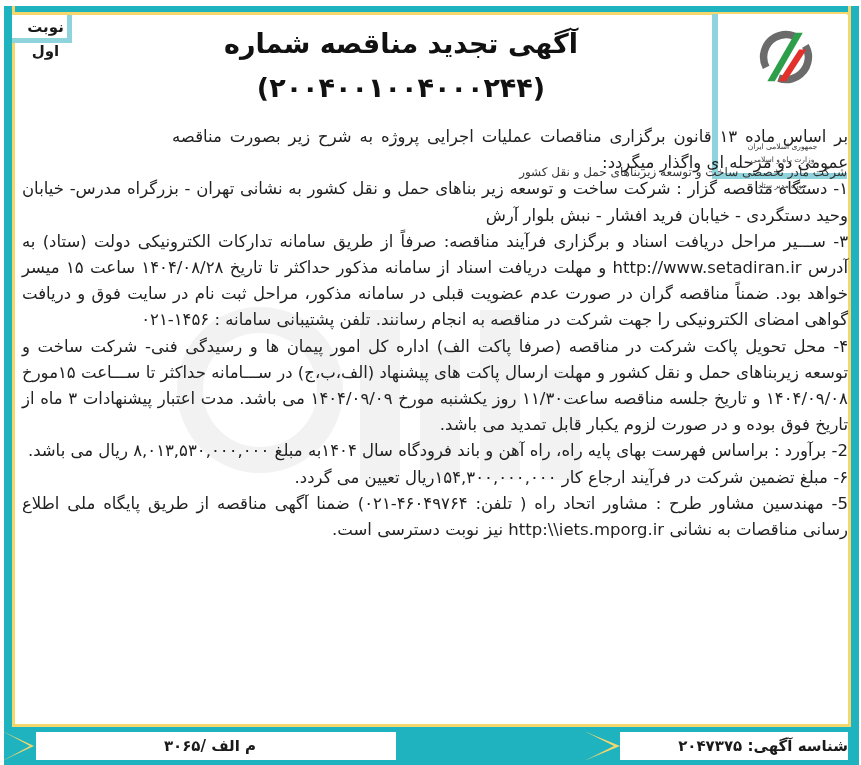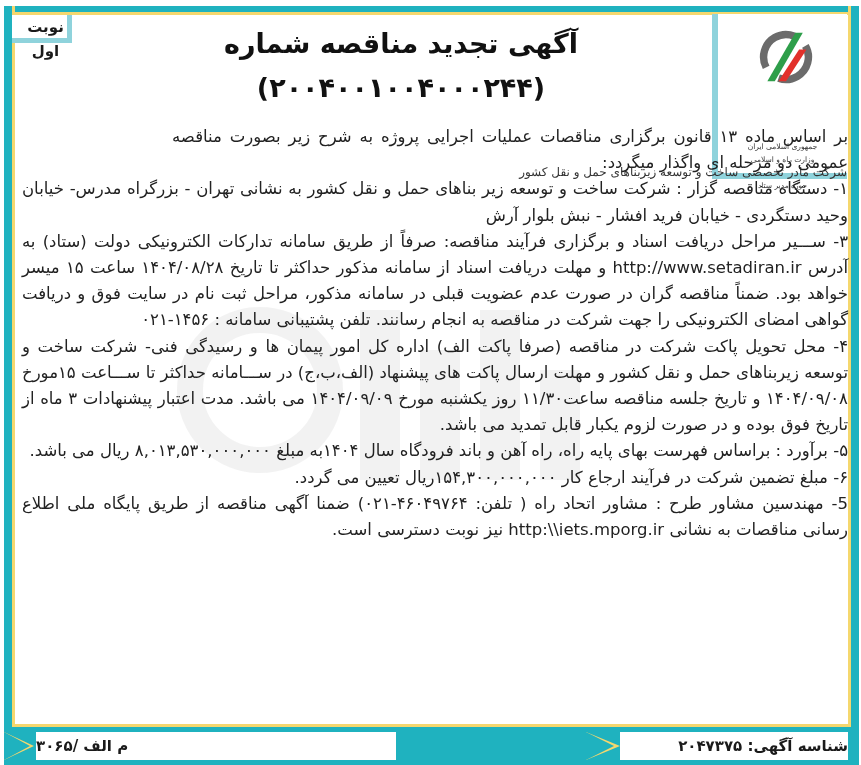--- a/index.html
+++ b/index.html
@@ -49,21 +49,21 @@
   }
   .body-text p { margin: 0; }
   .body-text .intro { padding-left: 150px; }
   .ltr { direction: ltr; unicode-bidi: embed; }
 
   
   .footer-box {
     position: absolute; top: 732px; height: 28px; background: #fff;
     font-weight: bold; font-size: 15px; line-height: 28px; direction: rtl;
   }
-  .footer-left { left: 36px; width: 360px; padding-right: 12px; text-align: left; }
+  .footer-left { left: 36px; width: 360px; padding-right: 12px; text-align: center; }
   .footer-right { left: 620px; width: 228px; text-align: right; }
   .chevron {
     position: absolute; top: 732px; width: 0; height: 0;
     border-top: 14px solid transparent; border-bottom: 14px solid transparent;
   }
   .chev-l { left: 4px; border-left: 30px solid #f5d76e; }
   .chev-l2 { left: 4px; border-left: 26px solid #1fb2bf; }
   .chev-r { left: 586px; border-left: 34px solid #f5d76e; }
   .chev-r2 { left: 586px; border-left: 28px solid #1fb2bf; }
 
@@ -115,21 +115,21 @@
 
   <div class="body-text">
     <p class="intro">بر اساس ماده ۱۳ قانون برگزاری مناقصات عملیات اجرایی پروژه به شرح زیر بصورت مناقصه عمومی دو مرحله ای واگذار میگردد:</p>
     <p>۱- دستگاه مناقصه گزار : شرکت ساخت و توسعه زیر بناهای حمل و نقل کشور به نشانی تهران - بزرگراه مدرس- خیابان وحید دستگردی - خیابان فرید افشار - نبش بلوار آرش</p>
     <p>
       <span>۳-  ســـیر مراحل دریافت اسناد و برگزاری فرآیند مناقصه: صرفاً از طریق سامانه تدارکات الکترونیکی دولت (ستاد) به آدرس</span>
       <span class="ltr">http://www.setadiran.ir</span>
       <span>و مهلت دریافت اسناد از سامانه مذکور حداکثر تا تاریخ ۱۴۰۴/۰۸/۲۸ ساعت ۱۵ میسر خواهد بود. ضمناً مناقصه گران در صورت عدم عضویت قبلی در سامانه مذکور، مراحل ثبت نام در سایت فوق و دریافت گواهی امضای الکترونیکی را جهت شرکت در مناقصه به انجام رسانند. تلفن پشتیبانی سامانه : ۱۴۵۶-۰۲۱</span>
     </p>
     <p>۴- محل تحویل پاکت شرکت در مناقصه (صرفا پاکت الف) اداره کل امور پیمان ها و رسیدگی فنی- شرکت ساخت و توسعه زیربناهای حمل و نقل کشور و مهلت ارسال پاکت های پیشنهاد (الف،ب،ج) در ســـامانه حداکثر تا ســـاعت ۱۵مورخ ۱۴۰۴/۰۹/۰۸ و تاریخ جلسه مناقصه ساعت۱۱/۳۰ روز یکشنبه مورخ ۱۴۰۴/۰۹/۰۹ می باشد. مدت اعتبار پیشنهادات ۳ ماه از تاریخ فوق بوده و در صورت لزوم یکبار قابل تمدید می باشد.</p>
-    <p>۵- برآورد : براساس فهرست بهای پایه راه، راه آهن و باند فرودگاه سال ۱۴۰۴به مبلغ  ۸,۰۱۳,۵۳۰,۰۰۰,۰۰۰ ریال می باشد.</p>
+    <p>2- برآورد : براساس فهرست بهای پایه راه، راه آهن و باند فرودگاه سال ۱۴۰۴به مبلغ  ۸,۰۱۳,۵۳۰,۰۰۰,۰۰۰ ریال می باشد.</p>
     <p>۶- مبلغ تضمین شرکت در فرآیند ارجاع کار   ۱۵۴,۳۰۰,۰۰۰,۰۰۰ریال تعیین می گردد.</p>
     <p>
       <span>5- مهندسین مشاور طرح : مشاور اتحاد راه  ( تلفن: ۴۶۰۴۹۷۶۴-۰۲۱) ضمنا آگهی مناقصه از طریق پایگاه ملی اطلاع رسانی مناقصات به نشانی</span>
       <span class="ltr">http:\\iets.mporg.ir</span>
       <span>نیز نوبت دسترسی است.</span>
     </p>
   </div>
 
   <div class="chevron chev-l"></div>
   <div class="chevron chev-l2"></div>

